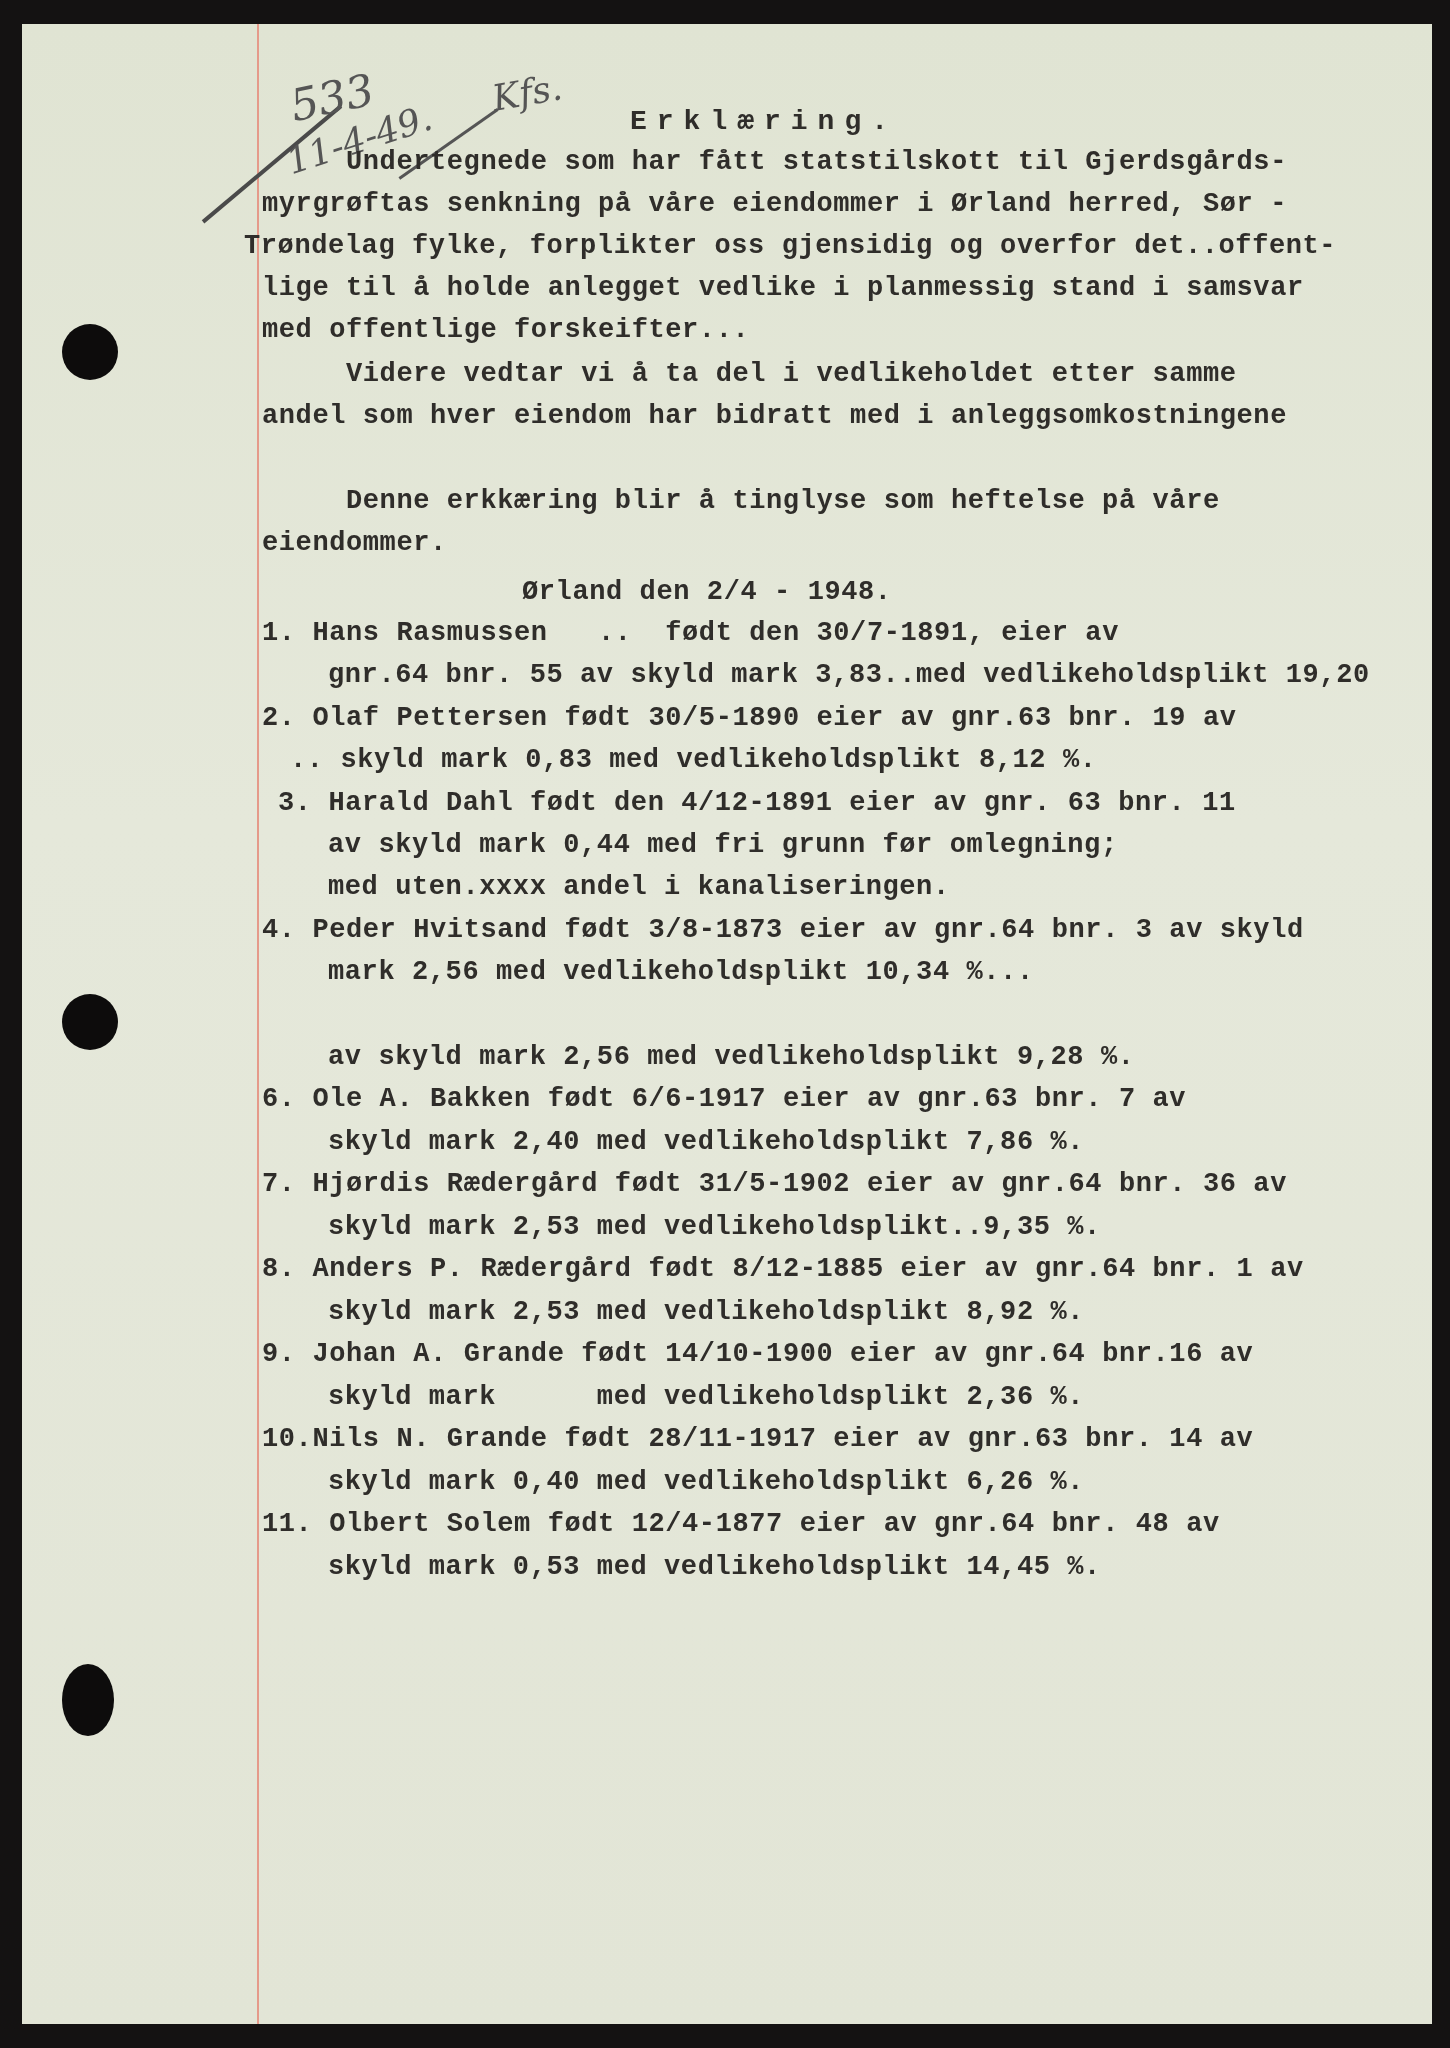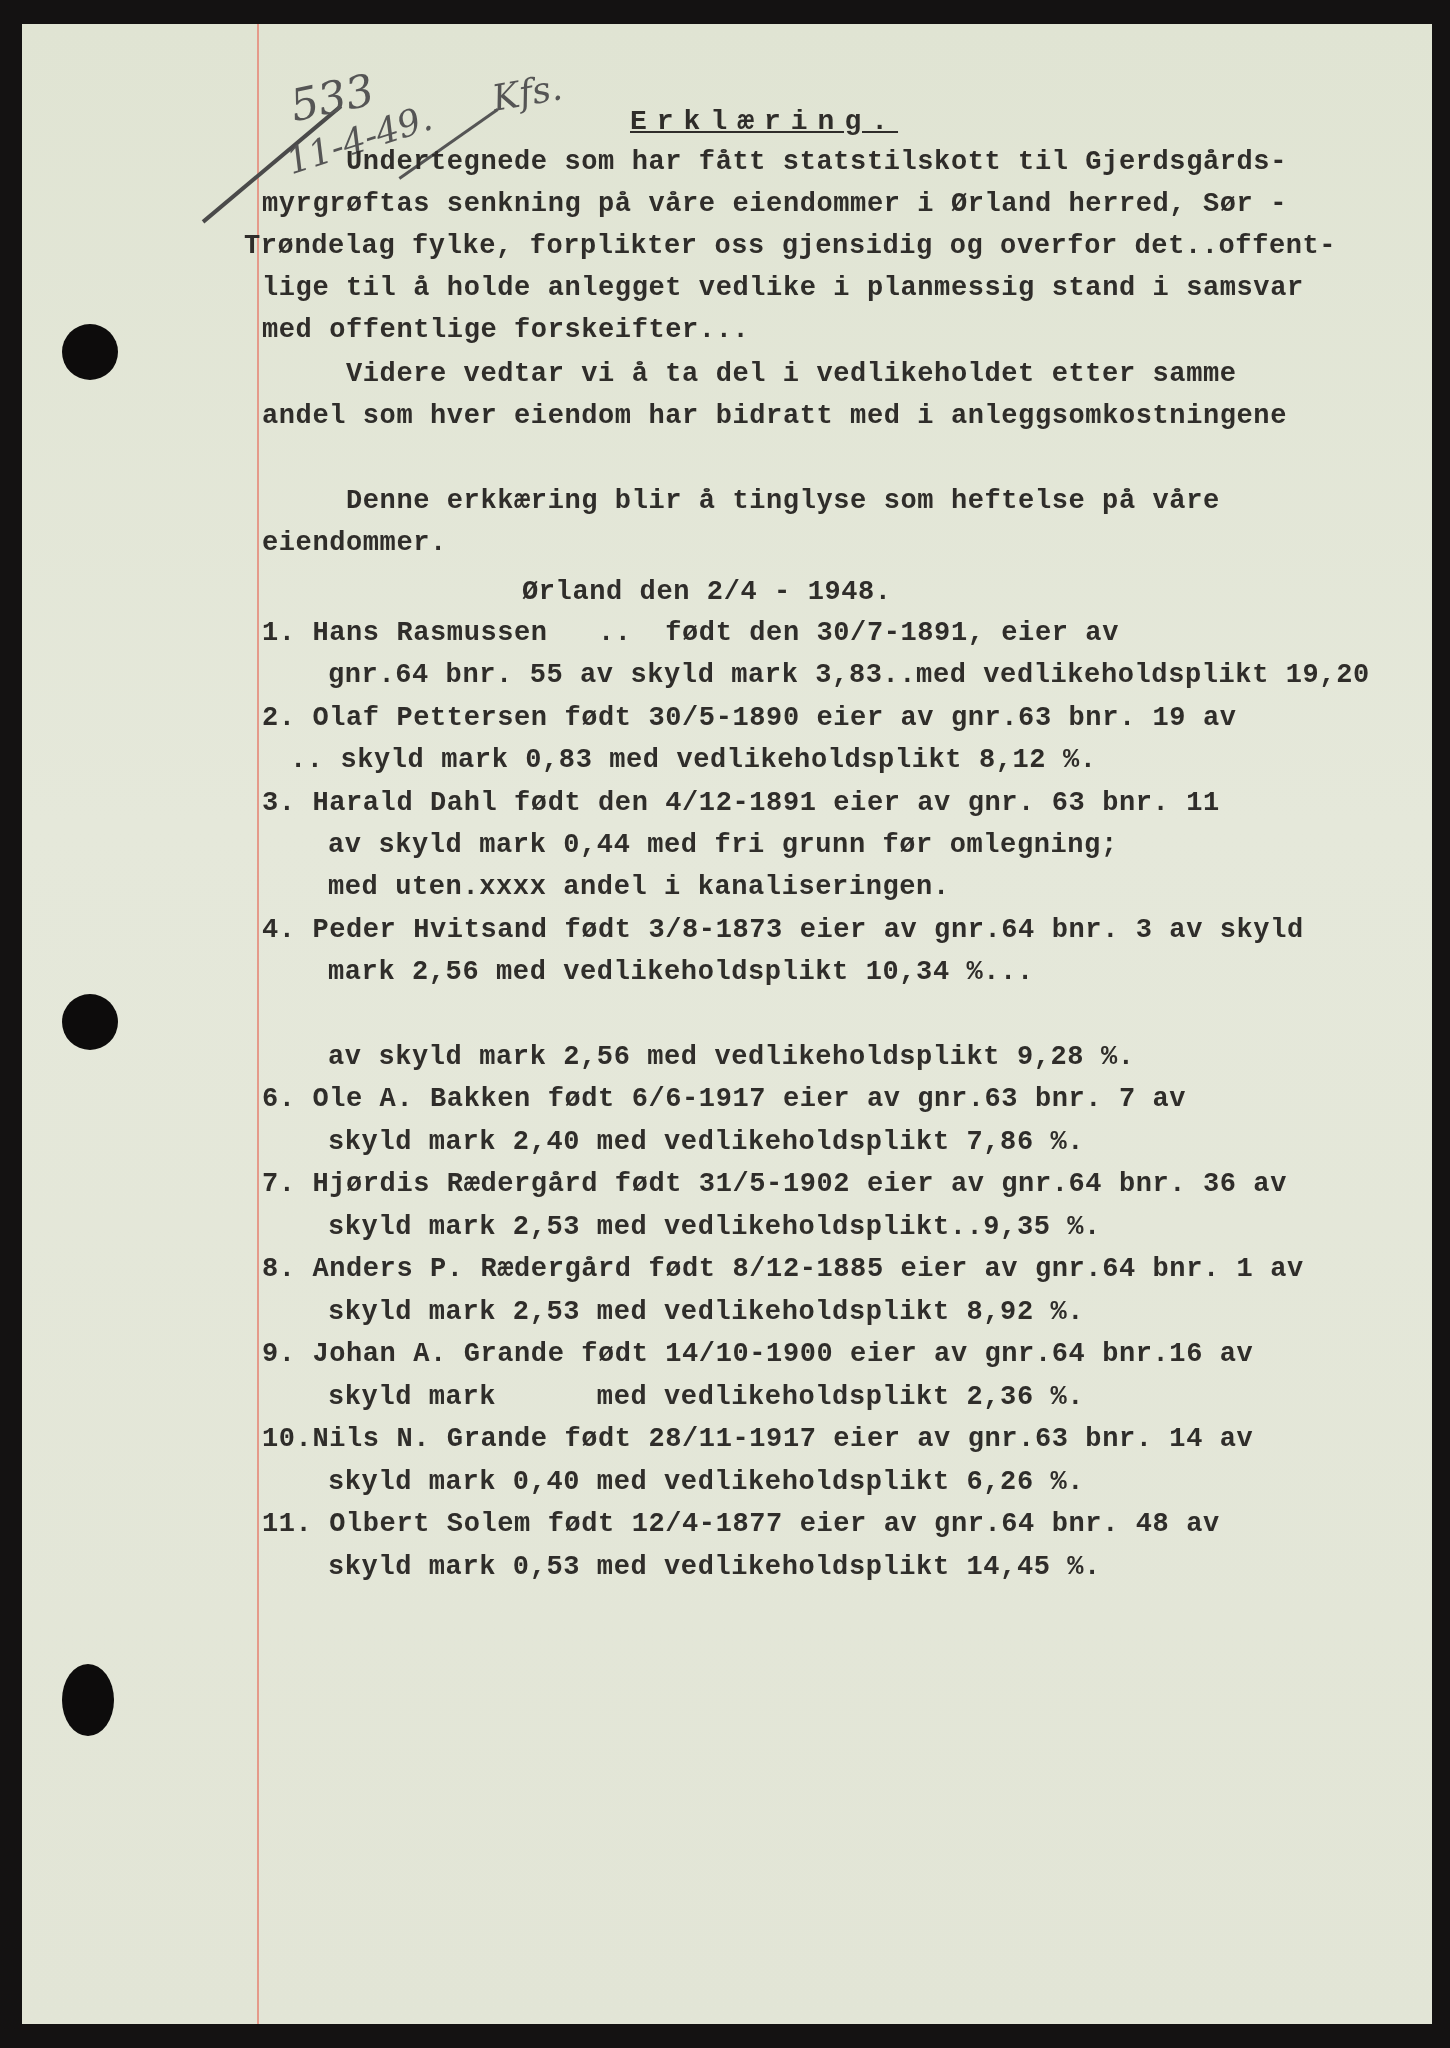--- a/index.html
+++ b/index.html
@@ -10,21 +10,21 @@
     background-image: linear-gradient(180deg, #e0e4d3 0%, #e5e8da 40%, #e2e5d6 100%);
   }
   .margin-line { position:absolute; left:235px; top:0; width:2px; height:2000px; background:#e59a8a; }
   .hole { position:absolute; width:56px; height:56px; border-radius:50%; background:#0d0c0c; }
   .text-layer {
     position:absolute; left:0; top:0; width:1410px; height:2000px;
     font-family:"Liberation Mono","DejaVu Sans Mono",monospace;
     color:#2f2d2a; font-weight:bold; font-size:27px; letter-spacing:0.6px;
   }
   .line { position:absolute; white-space:pre; }
-  .title { letter-spacing:10px; font-size:28px;text-decoration:underline; }
+  .title { letter-spacing:10px; font-size:28px; }
   .handwritten {
     position:absolute; font-family:"DejaVu Serif",serif; color:#555;
     font-style:italic; font-weight:normal; white-space:pre;
   }
   .annot-num { left:268px; top:48px; font-size:44px; transform:rotate(-12deg); }
   .annot-date { left:274px; top:85px; font-size:36px; transform:rotate(-18deg); }
   .annot-init { left:380px; top:58px; font-size:36px; transform:rotate(-10deg); }
   .slash { position:absolute; left:248px; top:50px; width:4px; height:180px; background:#4a4a4a; transform:rotate(50deg); transform-origin:center; }
   .slash2 { position:absolute; left:425px; top:60px; width:3px; height:120px; background:#555; transform:rotate(55deg); }
 </style>
@@ -55,21 +55,21 @@
     <div class="line" style="left:240px; top:377px;">andel som hver eiendom har bidratt med i anleggsomkostningene</div>
     <div class="line" style="left:324px; top:462px;">Denne erkkæring blir å tinglyse som heftelse på våre</div>
     <div class="line" style="left:240px; top:504px;">eiendommer.</div>
 
     <div class="line" style="left:500px; top:553px;">Ørland den 2/4 - 1948.</div>
 
     <div class="line" style="left:240px; top:594px;">1. Hans Rasmussen   ..  født den 30/7-1891, eier av</div>
     <div class="line" style="left:306px; top:636px;">gnr.64 bnr. 55 av skyld mark 3,83..med vedlikeholdsplikt 19,20</div>
     <div class="line" style="left:240px; top:679px;">2. Olaf Pettersen født 30/5-1890 eier av gnr.63 bnr. 19 av</div>
     <div class="line" style="left:268px; top:721px;">.. skyld mark 0,83 med vedlikeholdsplikt 8,12 %.</div>
-    <div class="line" style="left:240px; top:764px;">3. Harald Dahl født den 4/12-1891 eier av gnr. 63 bnr. 11</div>
+    <div class="line" style="left:256px; top:764px;">3. Harald Dahl født den 4/12-1891 eier av gnr. 63 bnr. 11</div>
     <div class="line" style="left:306px; top:806px;">av skyld mark 0,44 med fri grunn før omlegning;</div>
     <div class="line" style="left:306px; top:848px;">med uten.xxxx andel i kanaliseringen.</div>
     <div class="line" style="left:240px; top:891px;">4. Peder Hvitsand født 3/8-1873 eier av gnr.64 bnr. 3 av skyld</div>
     <div class="line" style="left:306px; top:933px;">mark 2,56 med vedlikeholdsplikt 10,34 %...</div>
     <div class="line" style="left:306px; top:1018px;">av skyld mark 2,56 med vedlikeholdsplikt 9,28 %.</div>
     <div class="line" style="left:240px; top:1060px;">6. Ole A. Bakken født 6/6-1917 eier av gnr.63 bnr. 7 av</div>
     <div class="line" style="left:306px; top:1103px;">skyld mark 2,40 med vedlikeholdsplikt 7,86 %.</div>
     <div class="line" style="left:240px; top:1145px;">7. Hjørdis Rædergård født 31/5-1902 eier av gnr.64 bnr. 36 av</div>
     <div class="line" style="left:306px; top:1188px;">skyld mark 2,53 med vedlikeholdsplikt..9,35 %.</div>
     <div class="line" style="left:240px; top:1230px;">8. Anders P. Rædergård født 8/12-1885 eier av gnr.64 bnr. 1 av</div>

